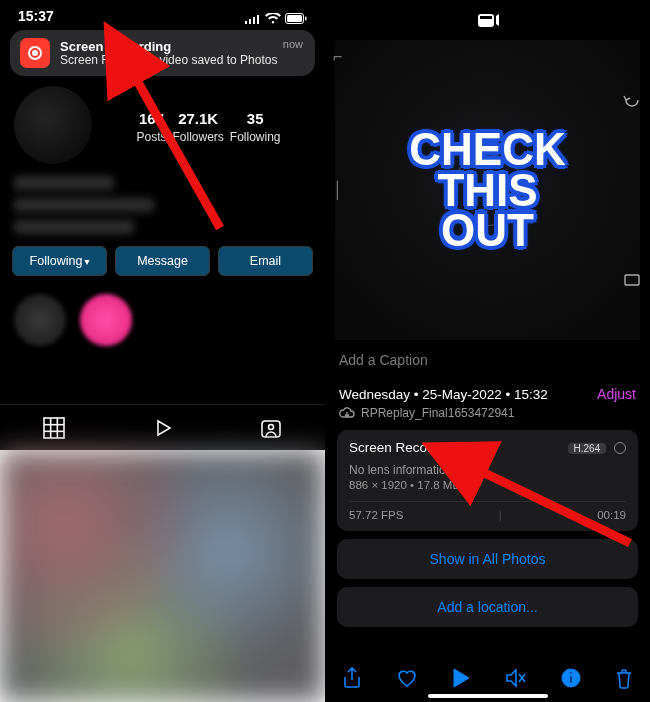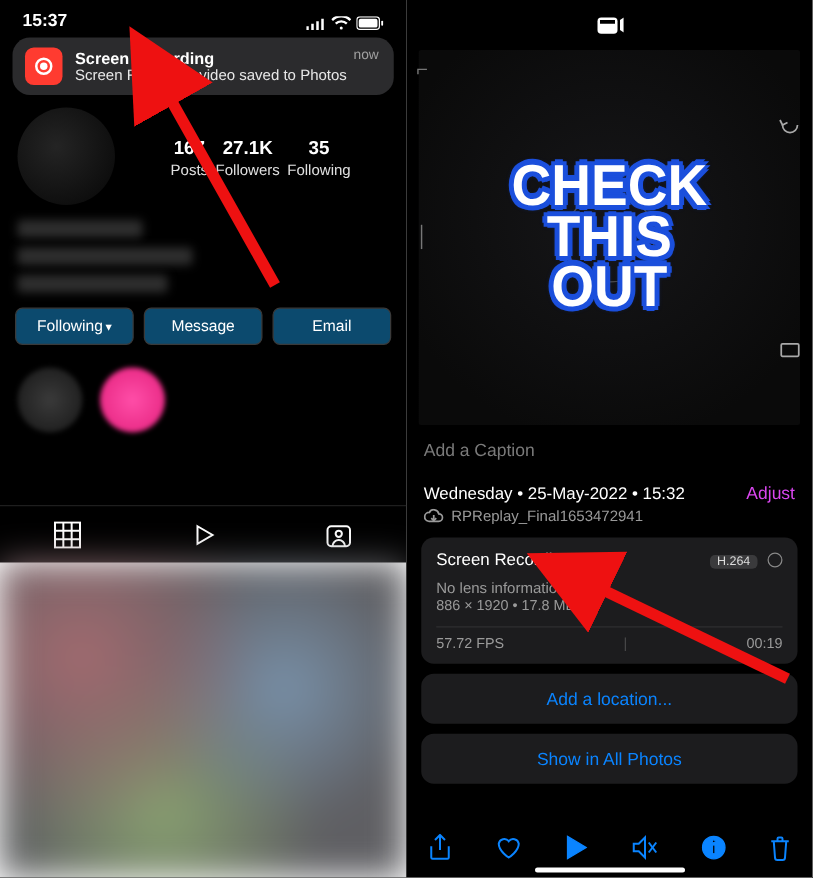--- a/index.html
+++ b/index.html
@@ -387,24 +387,24 @@
     <div class="card-sub">No lens information</div>
     <div class="card-details">886 × 1920 • 17.8 MB</div>
     <div class="card-ftr">
       <span>57.72 FPS</span>
       <span style="opacity:.35">|</span>
       <span>00:19</span>
     </div>
   </div>
 
   <div class="linkbtn">
+    <span>Show in All Photos</span>
+  </div>
+  <div class="linkbtn">
     <span>Add a location...</span>
-  </div>
-  <div class="linkbtn">
-    <span>Show in All Photos</span>
   </div>
 
   <div class="toolbar">
     <svg width="20" height="22" viewBox="0 0 20 22" fill="none" stroke-width="1.6">
         <path d="M10 1v12M6 5l4-4 4 4M3 10v9a1 1 0 001 1h12a1 1 0 001-1v-9"></path>
       </svg>
     <svg width="22" height="20" viewBox="0 0 22 20" fill="none" stroke-width="1.6">
         <path d="M11 18s-8-5-8-11a4.5 4.5 0 018-2 4.5 4.5 0 018 2c0 6-8 11-8 11z"></path>
       </svg>
     <svg width="18" height="20" viewBox="0 0 18 20" fill="#0a84ff" stroke="none">

